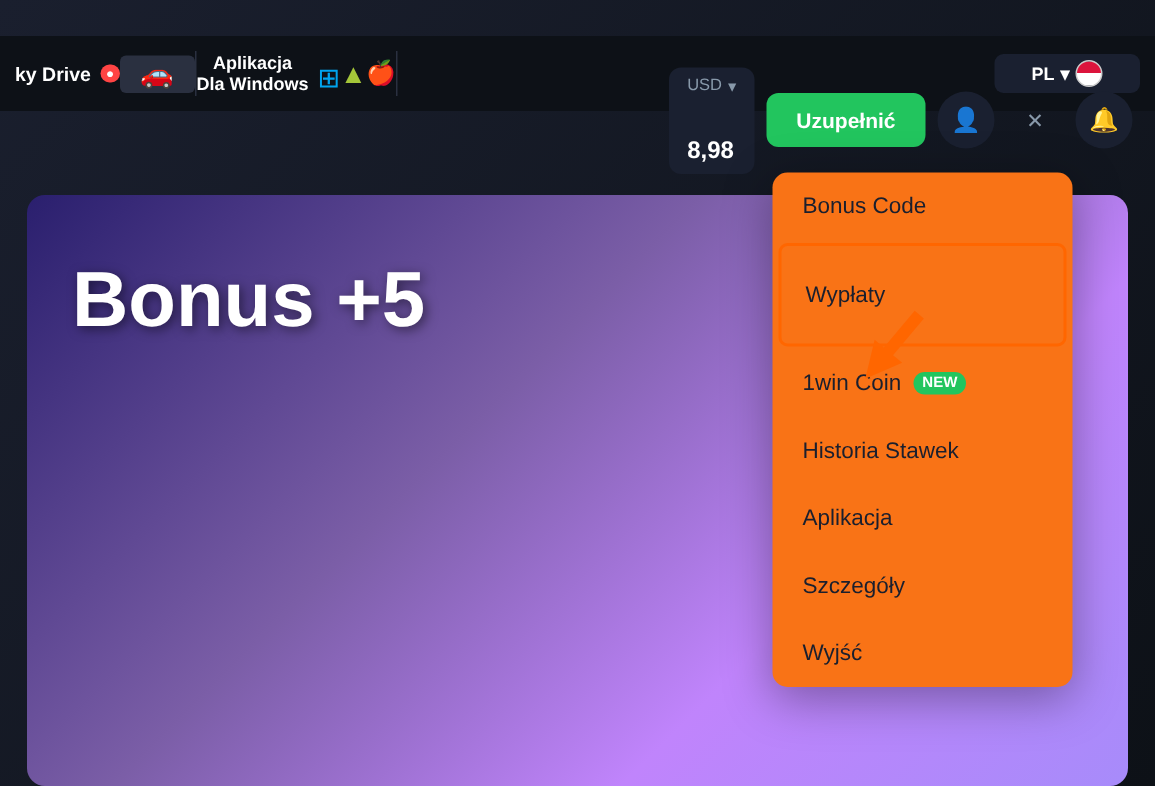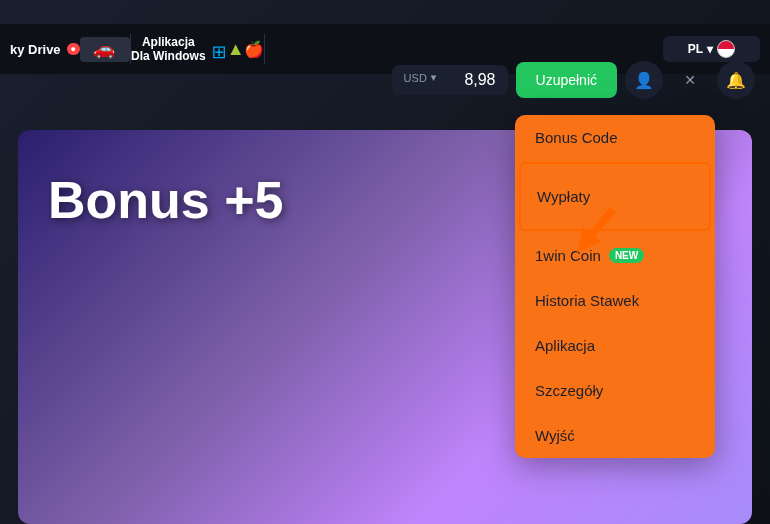--- a/index.html
+++ b/index.html
@@ -151,47 +151,47 @@
       padding: 0 15px;
       gap: 8px;
       z-index: 10;
     }
 
     .currency-box {
       background: #1a2030;
       border-radius: 8px;
       padding: 6px 12px;
       display: flex;
-      flex-direction: row;
+      flex-direction: column;
       align-items: flex-start;
       gap: 28px;
     }
 
     .currency-top {
       display: flex;
       align-items: center;
       gap: 4px;
       color: #8899aa;
       font-size: 11px;
     }
 
     .currency-amount {
       color: white;
       font-size: 16px;
-      font-weight: 400;
+      font-weight: 700;
     }
 
     .topup-btn {
       background: #22c55e;
       color: white;
       border: none;
       border-radius: 8px;
       padding: 10px 20px;
       font-size: 14px;
-      font-weight: 400;
+      font-weight: 700;
       cursor: pointer;
     }
 
     .icon-btn {
       width: 38px;
       height: 38px;
       border-radius: 50%;
       border: none;
       cursor: pointer;
       display: flex;

